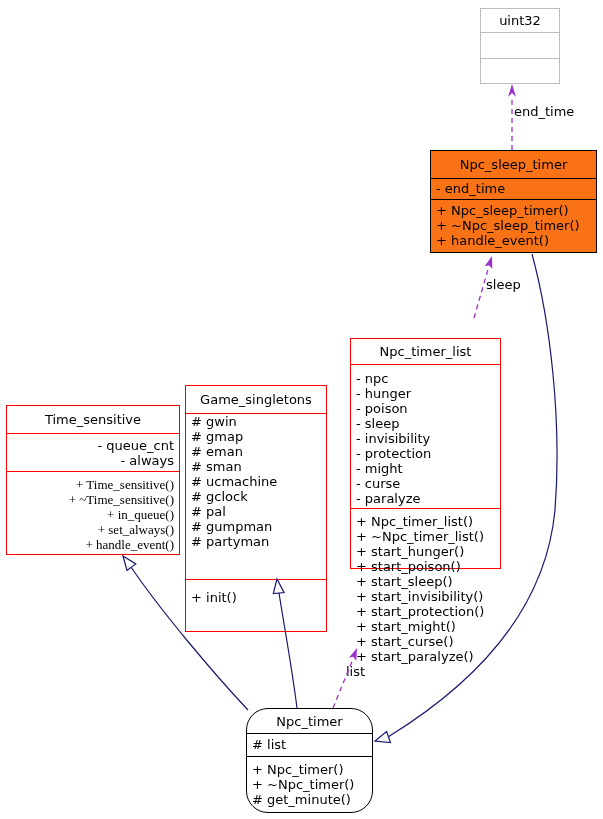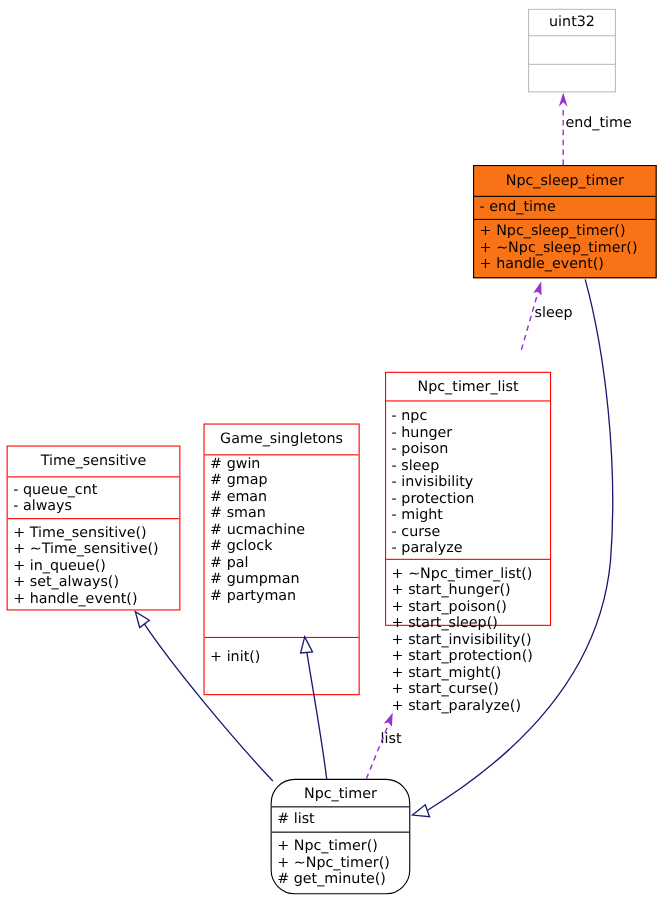--- a/index.html
+++ b/index.html
@@ -84,39 +84,40 @@
     <div class="ln">- hunger</div>
     <div class="ln">- poison</div>
     <div class="ln">- sleep</div>
     <div class="ln">- invisibility</div>
     <div class="ln">- protection</div>
     <div class="ln">- might</div>
     <div class="ln">- curse</div>
     <div class="ln">- paralyze</div>
   </div>
   <div class="uml-sec" style="height:156px; padding-top:5px;">
+    <div class="ln">+ Npc_timer_list()</div>
     <div class="ln">+ ~Npc_timer_list()</div>
     <div class="ln">+ start_hunger()</div>
     <div class="ln">+ start_poison()</div>
     <div class="ln">+ start_sleep()</div>
     <div class="ln">+ start_invisibility()</div>
     <div class="ln">+ start_protection()</div>
     <div class="ln">+ start_might()</div>
     <div class="ln">+ start_curse()</div>
     <div class="ln">+ start_paralyze()</div>
   </div>
 </div>
 
-<div class="uml-box" style="left:6px; top:405px; width:158px; height:150px;">
+<div class="uml-box" style="left:6px; top:405px; width:174px; height:150px;text-align:right;">
   <div class="uml-title" style="height:27px;">Time_sensitive</div>
   <div class="uml-sec" style="height:38px; padding-top:4px;">
     <div class="ln">- queue_cnt</div>
     <div class="ln">- always</div>
   </div>
-  <div class="uml-sec" style="height:85px; padding-top:5px;">
+  <div class="uml-sec" style="height:85px; padding-top:5px;font-family:Liberation Serif, serif;">
     <div class="ln">+ Time_sensitive()</div>
     <div class="ln">+ ~Time_sensitive()</div>
     <div class="ln">+ in_queue()</div>
     <div class="ln">+ set_always()</div>
     <div class="ln">+ handle_event()</div>
   </div>
 </div>
 
 <div class="uml-box" style="left:185px; top:385px; width:142px; height:247px;">
   <div class="uml-title" style="height:27px;">Game_singletons</div>

